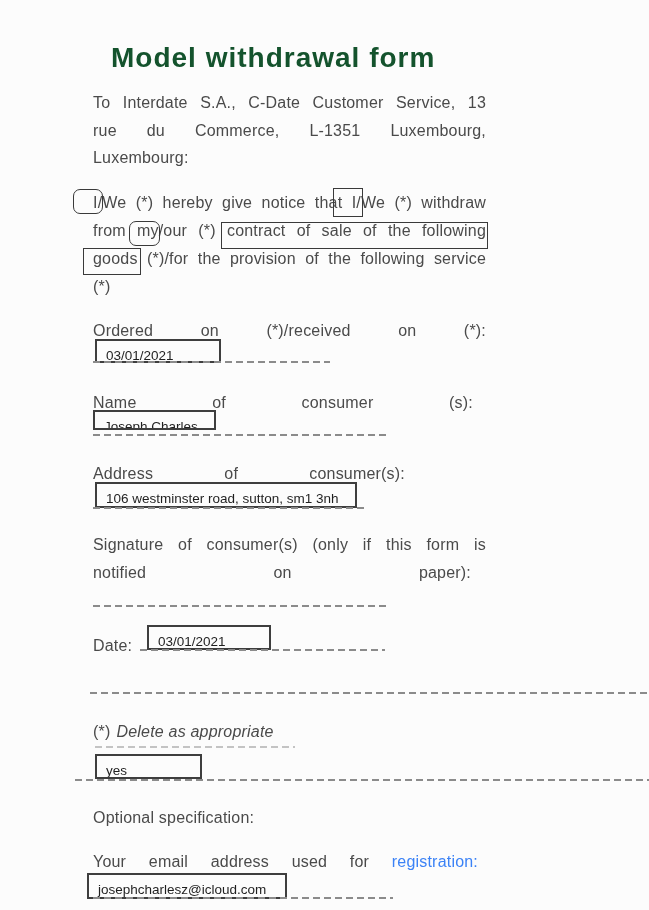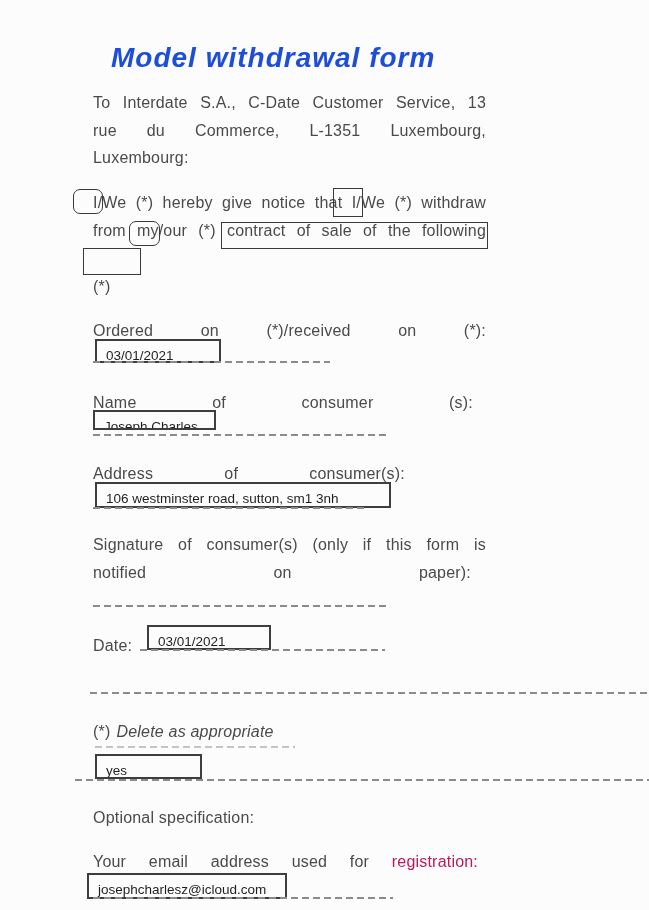--- a/index.html
+++ b/index.html
@@ -6,32 +6,32 @@
   .page{
     position:relative;
     width:649px;height:910px;
     background:#fcfcfc;
     font-family:"Liberation Sans",sans-serif;
     color:#474747;
     overflow:hidden;
   }
   .title{
     position:absolute;left:111px;top:42px;
-    font-size:28px;font-weight:bold;color:#1d4ed8;
-    letter-spacing:1px;margin:0;font-style:italic;
+    font-size:28px;font-weight:bold;color:#14532d;
+    letter-spacing:1px;margin:0;
   }
   .t{
     position:absolute;left:93px;
     font-size:16px;line-height:20px;
     letter-spacing:0.2px;color:#4a4a4a;
   }
   .j{text-align:justify;text-align-last:justify;}
   .w393{width:393px}.w385{width:385px}.w380{width:380px}.w378{width:378px}.w312{width:312px}
   .it{font-style:italic;text-align:center;}
-  .faded{color:#be185d;}
+  .faded{color:#3b82f6;}
   .prefix{margin-right:6px;}
   .box{
     position:absolute;box-sizing:border-box;
     border:2px solid #3e3e3e;background:transparent;
     font-size:13.5px;line-height:18px;color:#1f1f1f;
     padding:6px 2px 0 9px;letter-spacing:0;
     white-space:nowrap;overflow:hidden;
   }
   .mark{
     position:absolute;box-sizing:border-box;
@@ -51,20 +51,21 @@
 <div class="page">
 
   <h1 class="title">Model withdrawal form</h1>
 
   <div class="t j w393" style="top:93px">To Interdate S.A., C-Date Customer Service, 13</div>
   <div class="t j w393" style="top:121px">rue du Commerce, L-1351 Luxembourg,</div>
   <div class="t" style="top:148px">Luxembourg:</div>
 
   <div class="t j w393" style="top:221px">from my/our (*) contract of sale of the following</div>
   <div class="t j w393" style="top:193px">I/We (*) hereby give notice that I/We (*) withdraw</div>
+  <div class="t j w393" style="top:249px">goods (*)/for the provision of the following service</div>
   <div class="t" style="top:277px">(*)</div>
 
   <div class="mark rounded" style="left:73px;top:189px;width:30px;height:25px"></div>
   <div class="mark thin" style="left:333px;top:188px;width:30px;height:29px"></div>
   <div class="mark rounded" style="left:129px;top:221px;width:31px;height:25px"></div>
   <div class="mark thin" style="left:221px;top:222px;width:267px;height:27px"></div>
   <div class="mark thin" style="left:83px;top:248px;width:58px;height:27px"></div>
 
   <div class="t j w393" style="top:321px">Ordered on (*)/received on (*):</div>
   <div class="box" style="left:95px;top:339px;width:126px;height:24px">
@@ -72,21 +73,21 @@
   </div>
   <div class="dash" style="left:93px;top:361px;width:237px"></div>
 
   <div class="t j w380" style="top:393px">Name of consumer (s):</div>
   <div class="box" style="left:93px;top:410px;width:123px;height:20px">
     <span>Joseph Charles</span>
   </div>
   <div class="dash" style="left:93px;top:434px;width:294px"></div>
 
   <div class="t j w312" style="top:464px">Address of consumer(s):</div>
-  <div class="box" style="left:95px;top:482px;width:296px;height:26px">
+  <div class="box" style="left:95px;top:482px;width:262px;height:26px">
     <span>106 westminster road, sutton, sm1 3nh</span>
   </div>
   <div class="dash" style="left:93px;top:507px;width:272px"></div>
 
   <div class="t j w393" style="top:535px">Signature of consumer(s) (only if this form is</div>
   <div class="t j w378" style="top:563px">notified on paper):</div>
   <div class="dash" style="left:93px;top:605px;width:297px"></div>
 
   <div class="t" style="top:636px">Date:</div>
   <div class="box" style="left:147px;top:625px;width:124px;height:25px">

